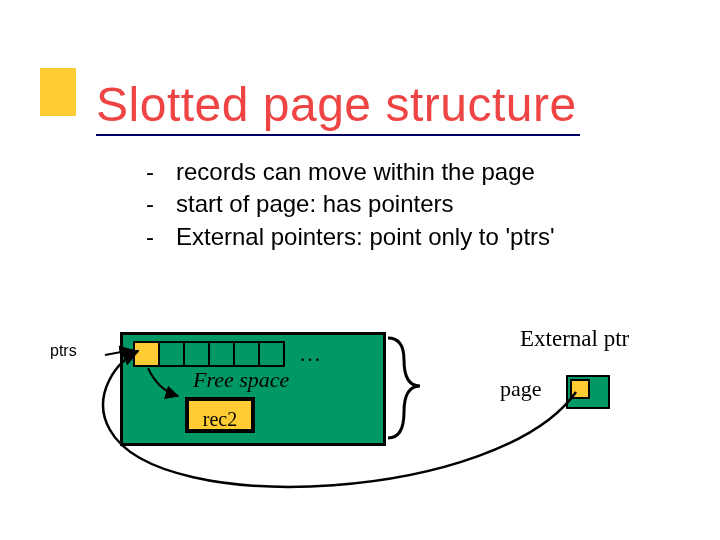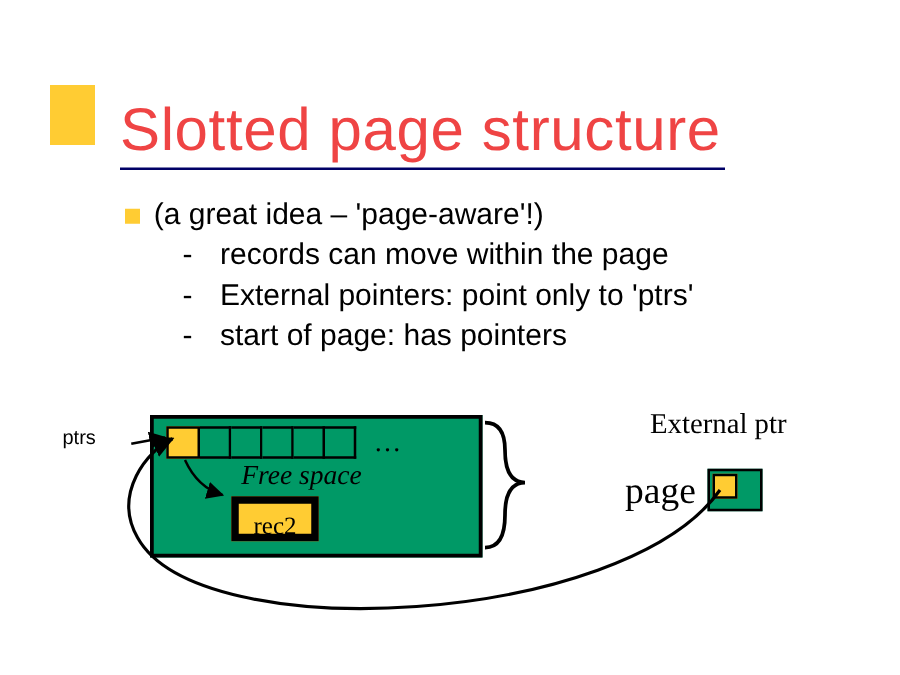--- a/index.html
+++ b/index.html
@@ -114,21 +114,21 @@
     top: 32px;
     font-family: "Times New Roman", serif;
     font-size: 22px;
     color: #000;
     font-style: italic;
   }
   .rec-box {
     position: absolute;
     top: 62px;
     height: 36px;
-    border: 6px solid #000000;
+    border: 4px solid #000000;
     background: #ffcc33;
     font-family: "Times New Roman", serif;
     font-size: 20px;
     text-align: center;
     line-height: 36px;
     box-sizing: border-box;
   }
   .rec2 { left: 62px;  width: 70px; }
   .rec1 { left: 150px; width: 84px; }
   
@@ -137,21 +137,21 @@
     left: 520px;
     top: 326px;
     font-family: "Times New Roman", serif;
     font-size: 23px;
   }
   .page-label {
     position: absolute;
     left: 500px;
     top: 376px;
     font-family: "Times New Roman", serif;
-    font-size: 30px;
+    font-size: 22px;
   }
   .extptr-box {
     position: absolute;
     left: 566px;
     top: 375px;
     width: 40px;
     height: 30px;
     background: #009966;
     border: 2px solid #000;
   }
@@ -173,31 +173,28 @@
   }
 </style>
 </head>
 <body>
 
 <div class="title-accent"></div>
 <div class="title">Slotted page structure</div>
 <div class="title-rule"></div>
 
 <div class="body">
-  <div>
-    <span class="bullet-accent"></span><span>(a great idea – 'page-aware'!)</span>
-  </div>
   <div class="sub">
     <span class="dash">-</span><span>records can move within the page</span>
   </div>
   <div class="sub">
+    <span class="dash">-</span><span>start of page: has pointers</span>
+  </div>
+  <div class="sub">
     <span class="dash">-</span><span>External pointers: point only to 'ptrs'</span>
-  </div>
-  <div class="sub">
-    <span class="dash">-</span><span>start of page: has pointers</span>
   </div>
 </div>
 
 <div class="diag-label-ptrs">ptrs</div>
 
 <div class="page-box">
   <div class="slot-row">
     <div class="slot"></div>
     <div class="slot"></div>
     <div class="slot"></div>

